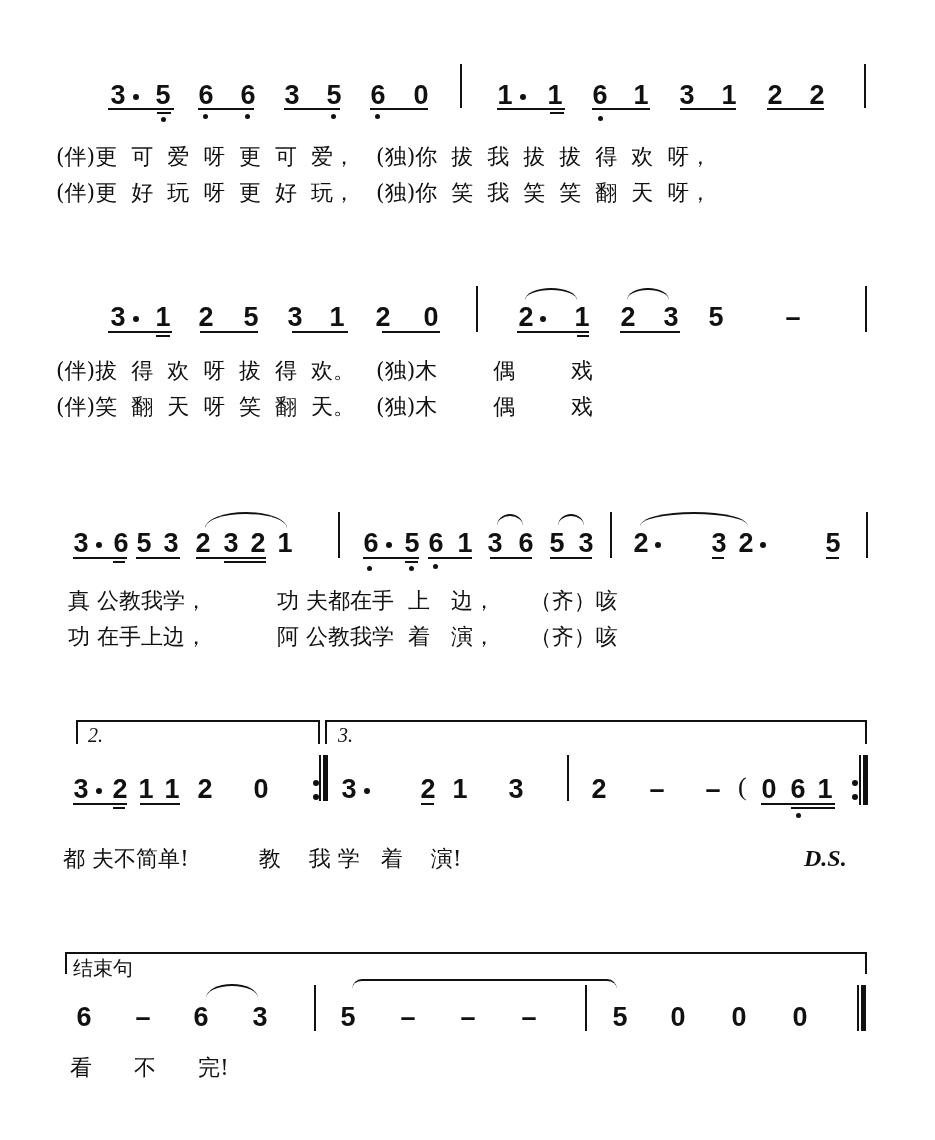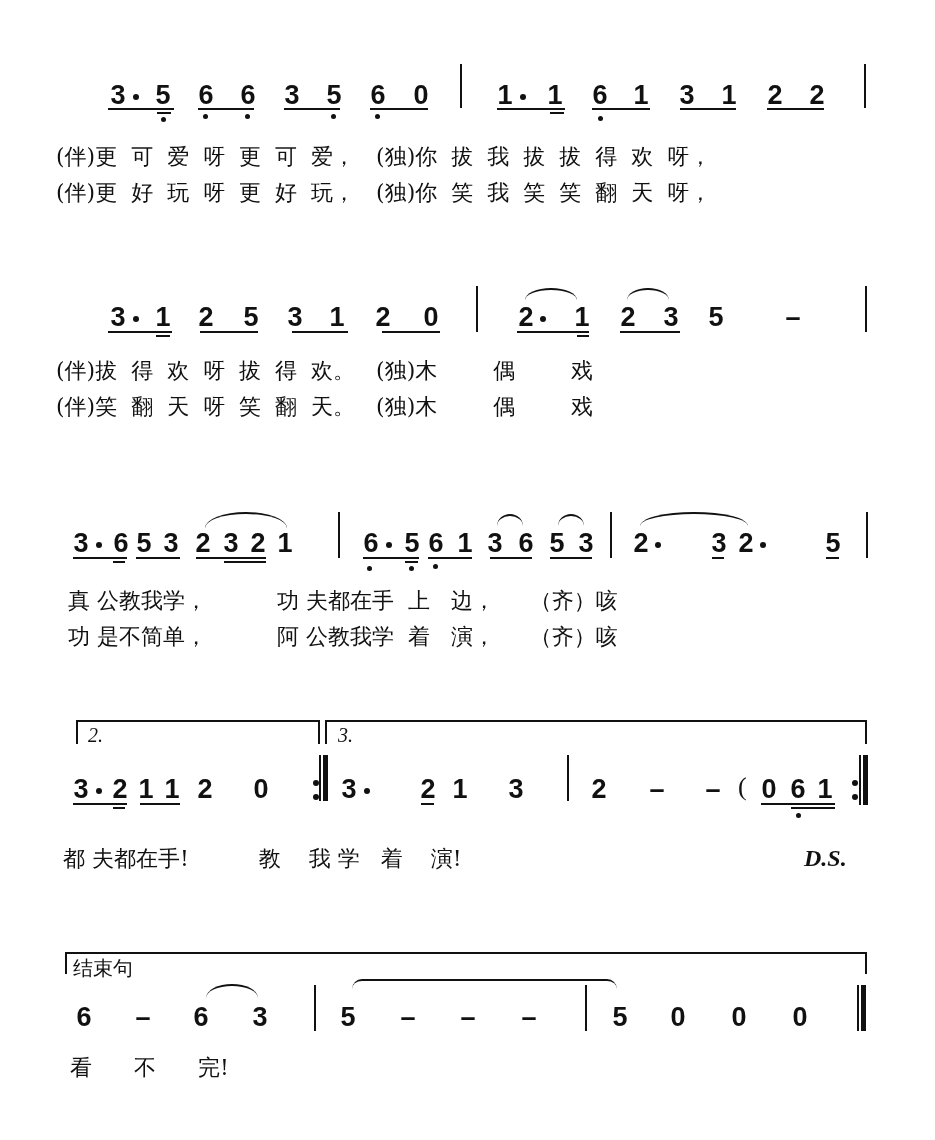--- a/index.html
+++ b/index.html
@@ -169,21 +169,21 @@
   <span class="n" style="left:708px;top:528px">3</span>
   <div class="ul" style="left:712px;top:557px;width:12px"></div>
   <span class="n" style="left:735px;top:528px">2</span>
   <span class="aug" style="left:760px;top:542px"></span>
   <span class="n" style="left:822px;top:528px">5</span>
   <div class="ul" style="left:826px;top:557px;width:13px"></div>
 
   <div class="bar" style="left:866px;top:512px;height:46px"></div>
 
   <div class="ly" style="left:68px;top:588px">真 公教我学，          功 夫都在手  上   边，     （齐）咳</div>
-  <div class="ly" style="left:68px;top:624px">功 是不简单，          阿 公教我学  着   演，     （齐）咳</div>
+  <div class="ly" style="left:68px;top:624px">功 在手上边，          阿 公教我学  着   演，     （齐）咳</div>
 </div>
 
 <div>
   <div class="volta" style="left:76px;top:720px;width:240px;height:22px;border-right:2px solid #111"></div>
   <span class="vlabel" style="left:88px;top:724px">2.</span>
   <div class="volta r" style="left:325px;top:720px;width:538px;height:22px"></div>
   <span class="vlabel" style="left:338px;top:724px">3.</span>
 
   <span class="n" style="left:70px;top:774px">3</span>
   <span class="aug" style="left:96px;top:788px"></span>
@@ -221,21 +221,21 @@
   <span class="n" style="left:814px;top:774px">1</span>
   <div class="ul" style="left:761px;top:803px;width:74px"></div>
   <div class="ul" style="left:791px;top:807px;width:44px"></div>
   <span class="dot" style="left:796px;top:813px"></span>
 
   <span class="rdot" style="left:852px;top:780px"></span>
   <span class="rdot" style="left:852px;top:794px"></span>
   <div class="bar" style="left:859px;top:755px;height:50px"></div>
   <div class="bar thick" style="left:863px;top:755px;height:50px"></div>
 
-  <div class="ly" style="left:63px;top:846px">都 夫都在手!          教    我 学   着    演!</div>
+  <div class="ly" style="left:63px;top:846px">都 夫不简单!          教    我 学   着    演!</div>
   <span class="ds" style="left:804px;top:845px">D.S.</span>
 </div>
 
 <div>
   <div class="volta r" style="left:65px;top:952px;width:798px;height:20px;border-left:2px solid #111"></div>
   <span class="endlabel" style="left:73px;top:955px">结束句</span>
 
   <span class="n" style="left:73px;top:1002px">6</span>
   <span class="n" style="left:132px;top:1002px">–</span>
   <div class="slur" style="left:206px;top:984px;width:52px;height:12px"></div>

